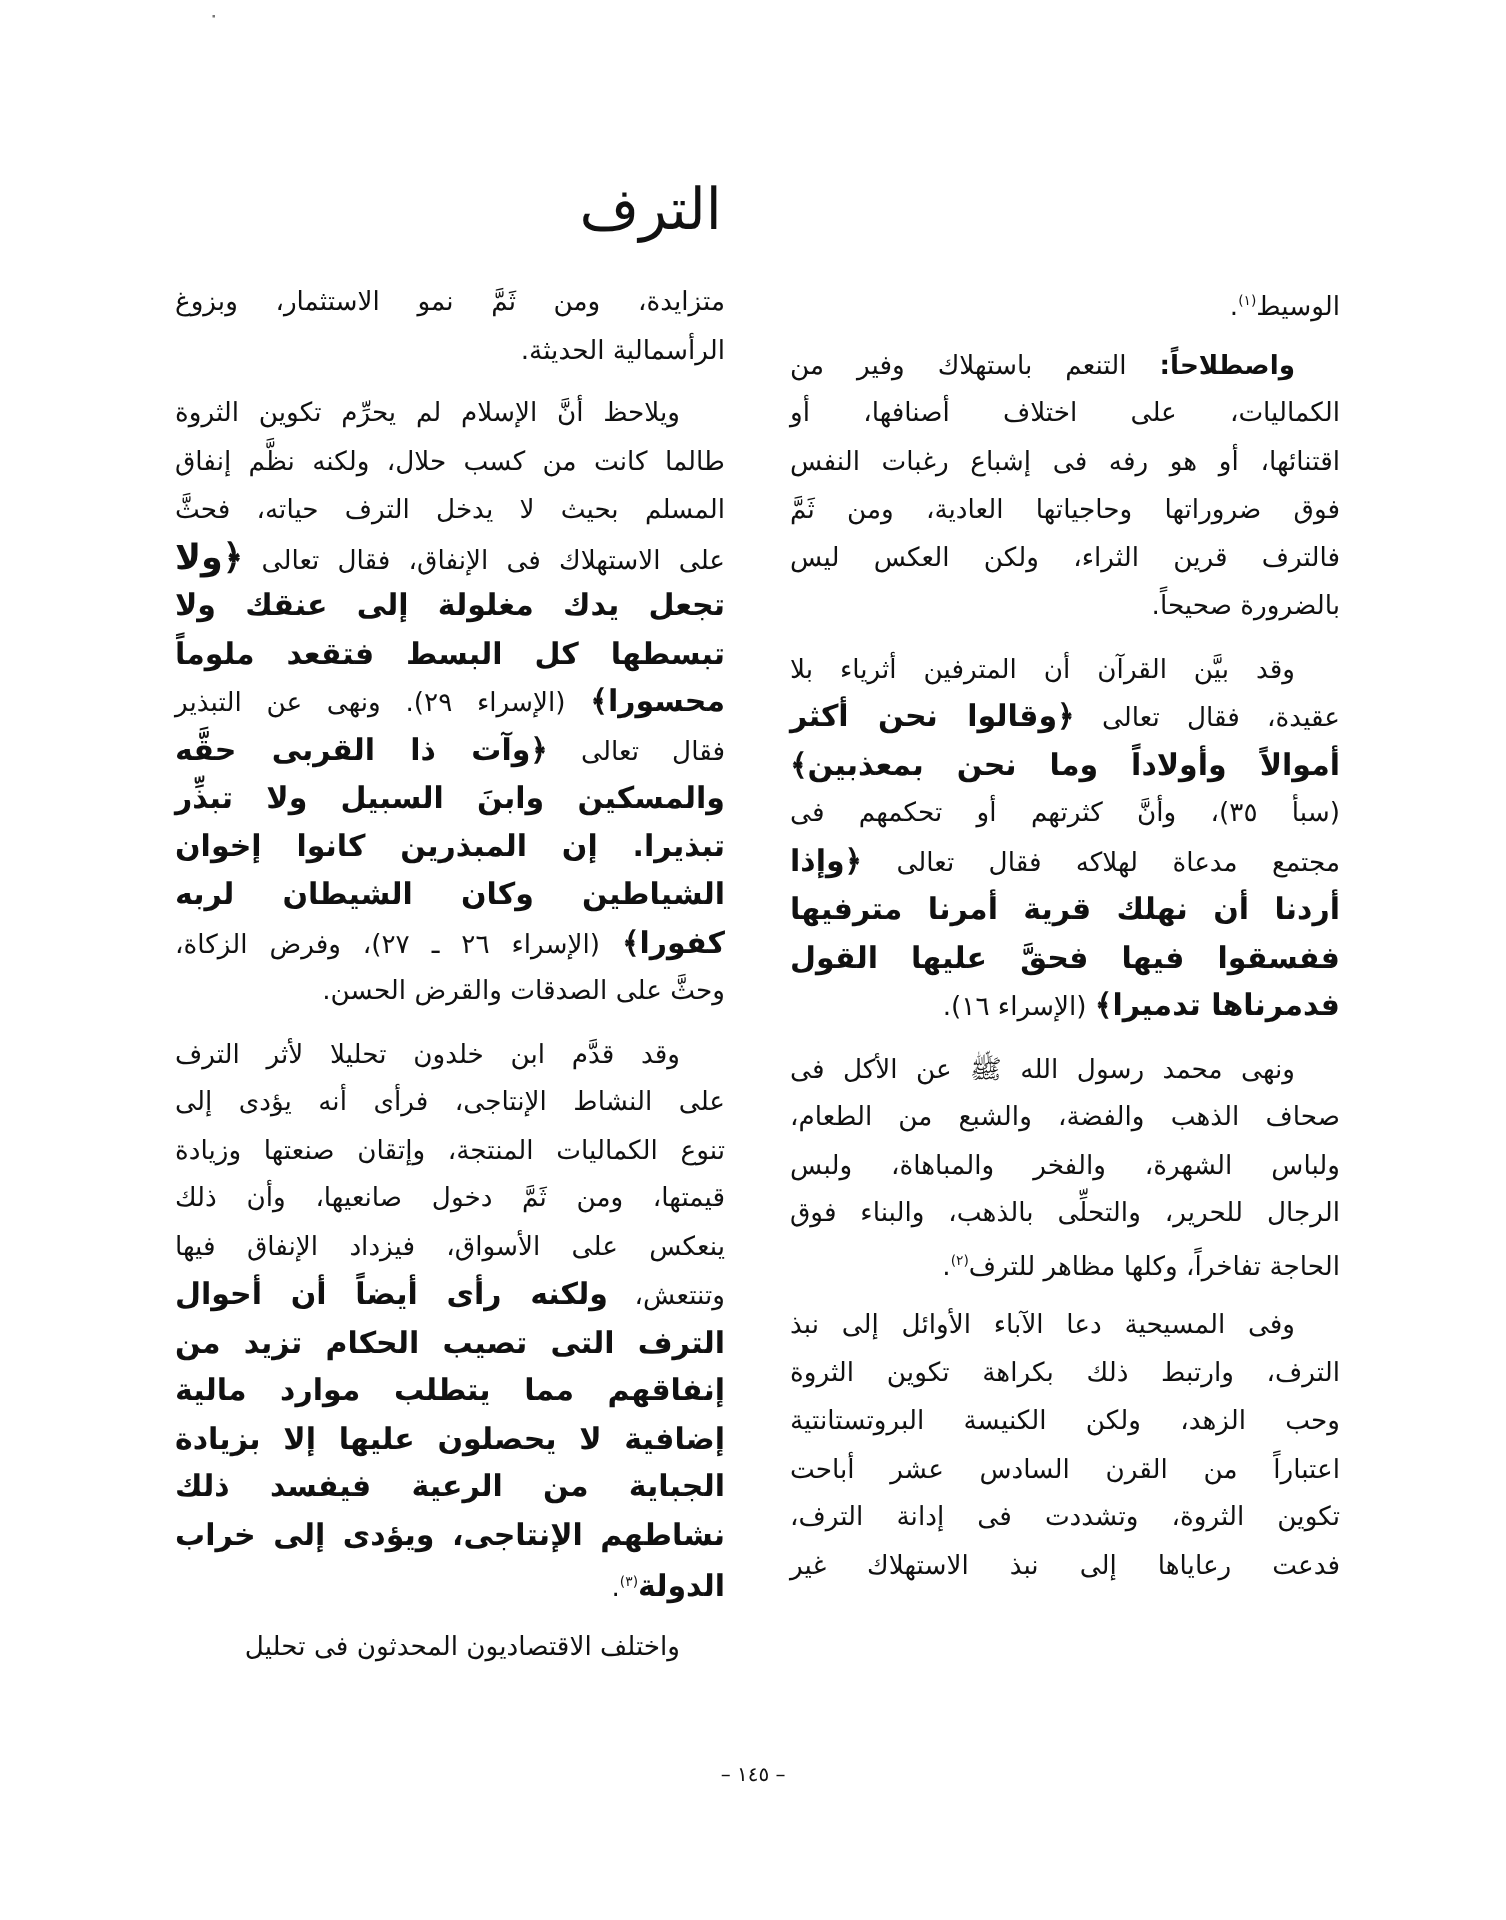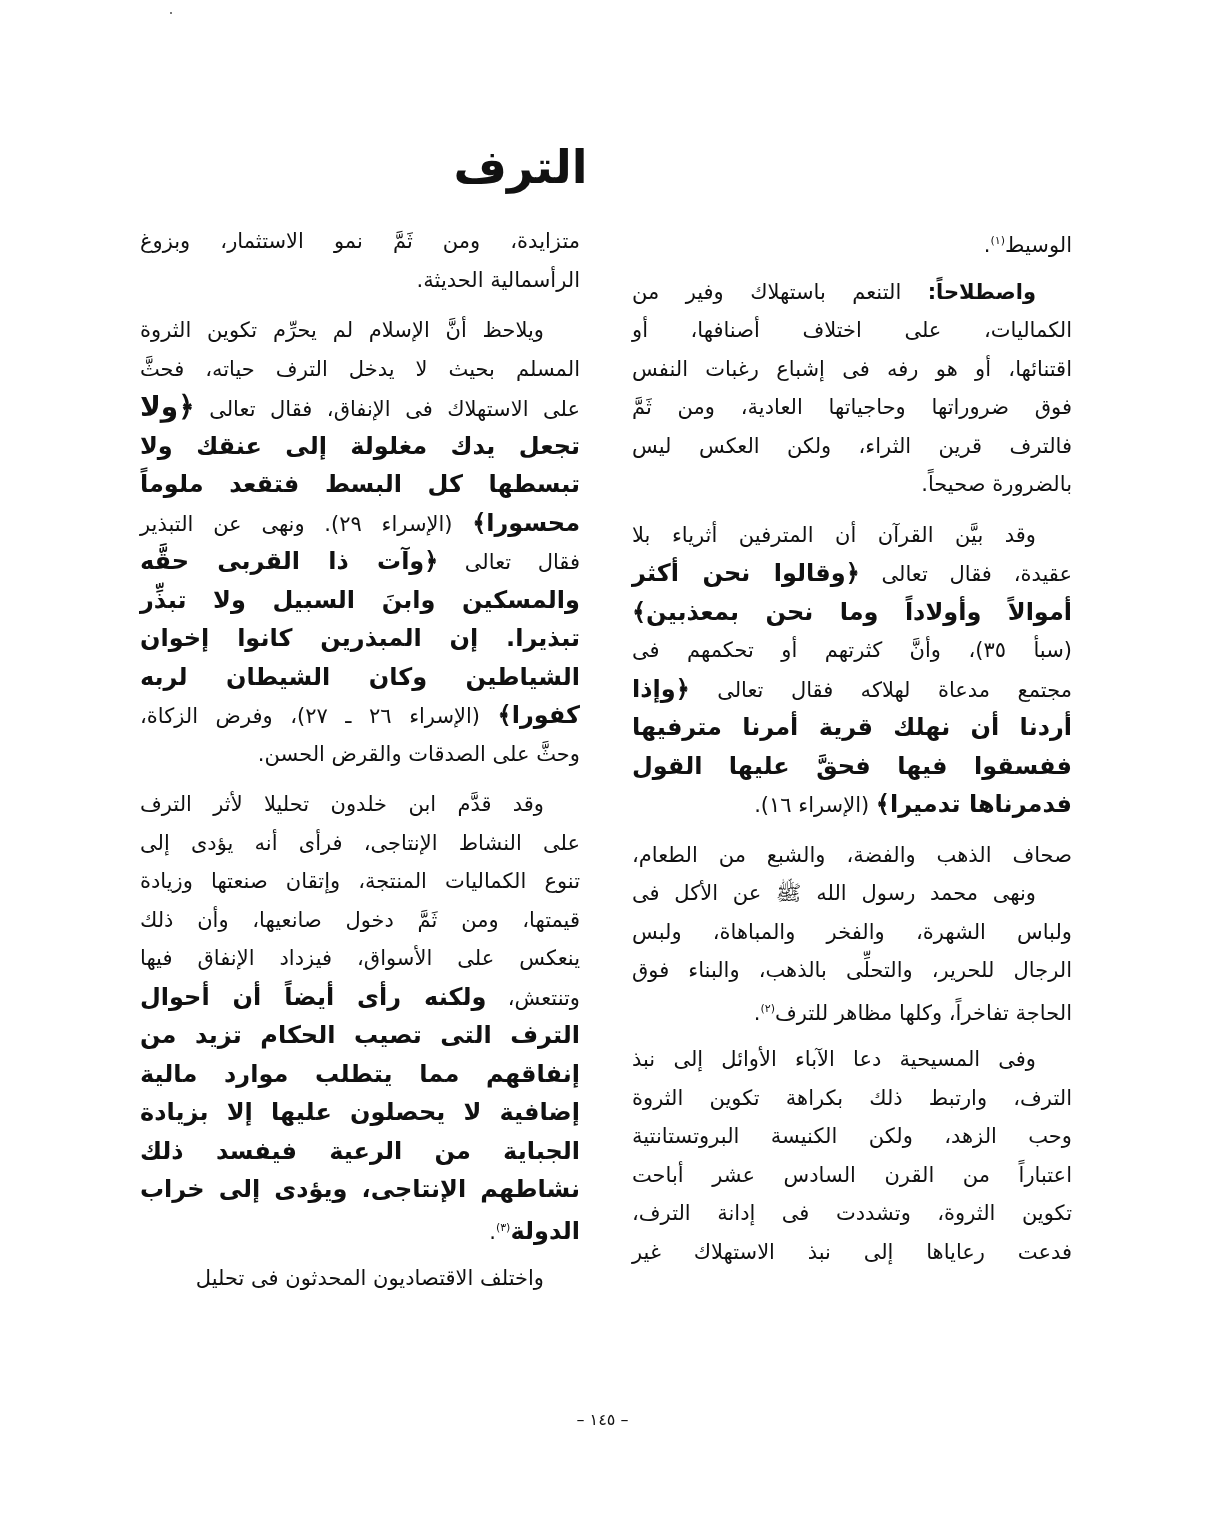--- a/index.html
+++ b/index.html
@@ -1,18 +1,18 @@
 <!DOCTYPE html>
 <html><head>
 <meta charset="utf-8">
 <style>
   html, body { margin: 0; padding: 0; background: #ffffff; }
   body { width: 1205px; height: 1536px; position: relative; overflow: hidden; color: #111; font-family: "DejaVu Sans", sans-serif; }
   .page { position: absolute; inset: 0; }
-  .title { position: absolute; top: 140px; left: 0; width: 1041px; text-align: center; font-size: 46px; font-weight: bold; direction: rtl; letter-spacing: 2px; }
+  .title { position: absolute; top: 140px; left: 0; width: 1041px; text-align: center; font-size: 46px; font-weight: normal; direction: rtl; letter-spacing: 2px; }
   .col { position: absolute; top: 222px; width: 440px; direction: rtl; }
   .col.right { left: 632px; }
   .col.left { left: 140px; }
   .para { margin: 0 0 12px 0; }
   .line { display: block; height: 38.5px; line-height: 38.5px; font-size: 21px; text-align: justify; text-align-last: justify; white-space: nowrap; overflow: visible; }
   .line.last { text-align-last: right; }
   .line.indent { padding-right: 36px; }
   .line.bold { font-weight: bold; font-size: 24px; }
   .b { font-weight: bold; }
   .sup { font-size: 11px; vertical-align: super; }
@@ -46,22 +46,22 @@
       <span class="line"><span>عقيدة، فقال تعالى </span><span class="b" style="font-size:24px">﴿وقالوا نحن أكثر</span></span>
       <span class="line bold">أموالاً وأولاداً وما نحن بمعذبين﴾</span>
       <span class="line">(سبأ ٣٥)، وأنَّ كثرتهم أو تحكمهم فى</span>
       <span class="line"><span>مجتمع مدعاة لهلاكه فقال تعالى </span><span class="b" style="font-size:24px">﴿وإذا</span></span>
       <span class="line bold">أردنا أن نهلك قرية أمرنا مترفيها</span>
       <span class="line bold">ففسقوا فيها فحقَّ عليها القول</span>
       <span class="line last"><span class="b" style="font-size:24px">فدمرناها تدميرا﴾</span><span> (الإسراء ١٦).</span></span>
     </div>
 
     <div class="para">
+      <span class="line indent">ونهى محمد رسول الله ﷺ عن الأكل فى</span>
       <span class="line">صحاف الذهب والفضة، والشبع من الطعام،</span>
-      <span class="line indent">ونهى محمد رسول الله ﷺ عن الأكل فى</span>
       <span class="line">ولباس الشهرة، والفخر والمباهاة، ولبس</span>
       <span class="line">الرجال للحرير، والتحلِّى بالذهب، والبناء فوق</span>
       <span class="line last"><span>الحاجة تفاخراً، وكلها مظاهر للترف</span><span class="sup">(٢)</span><span>.</span></span>
     </div>
 
     <div class="para">
       <span class="line indent">وفى المسيحية دعا الآباء الأوائل إلى نبذ</span>
       <span class="line">الترف، وارتبط ذلك بكراهة تكوين الثروة</span>
       <span class="line">وحب الزهد، ولكن الكنيسة البروتستانتية</span>
       <span class="line">اعتباراً من القرن السادس عشر أباحت</span>
@@ -71,20 +71,21 @@
   </div>
 
   <div class="col left">
     <div class="para">
       <span class="line">متزايدة، ومن ثَمَّ نمو الاستثمار، وبزوغ</span>
       <span class="line last">الرأسمالية الحديثة.</span>
     </div>
 
     <div class="para">
       <span class="line indent">ويلاحظ أنَّ الإسلام لم يحرِّم تكوين الثروة</span>
+      <span class="line">طالما كانت من كسب حلال، ولكنه نظَّم إنفاق</span>
       <span class="line">المسلم بحيث لا يدخل الترف حياته، فحثَّ</span>
       <span class="line"><span>على الاستهلاك فى الإنفاق، فقال تعالى </span><span class="b" style="font-size:28px">﴿ولا</span></span>
       <span class="line bold">تجعل يدك مغلولة إلى عنقك ولا</span>
       <span class="line bold">تبسطها كل البسط فتقعد ملوماً</span>
       <span class="line"><span class="b" style="font-size:24px">محسورا﴾</span><span> (الإسراء ٢٩). ونهى عن التبذير</span></span>
       <span class="line"><span>فقال تعالى </span><span class="b" style="font-size:24px">﴿وآت ذا القربى حقَّه</span></span>
       <span class="line bold">والمسكين وابنَ السبيل ولا تبذِّر</span>
       <span class="line bold">تبذيرا. إن المبذرين كانوا إخوان</span>
       <span class="line bold">الشياطين وكان الشيطان لربه</span>
       <span class="line"><span class="b" style="font-size:24px">كفورا﴾</span><span> (الإسراء ٢٦ ـ ٢٧)، وفرض الزكاة،</span></span>

